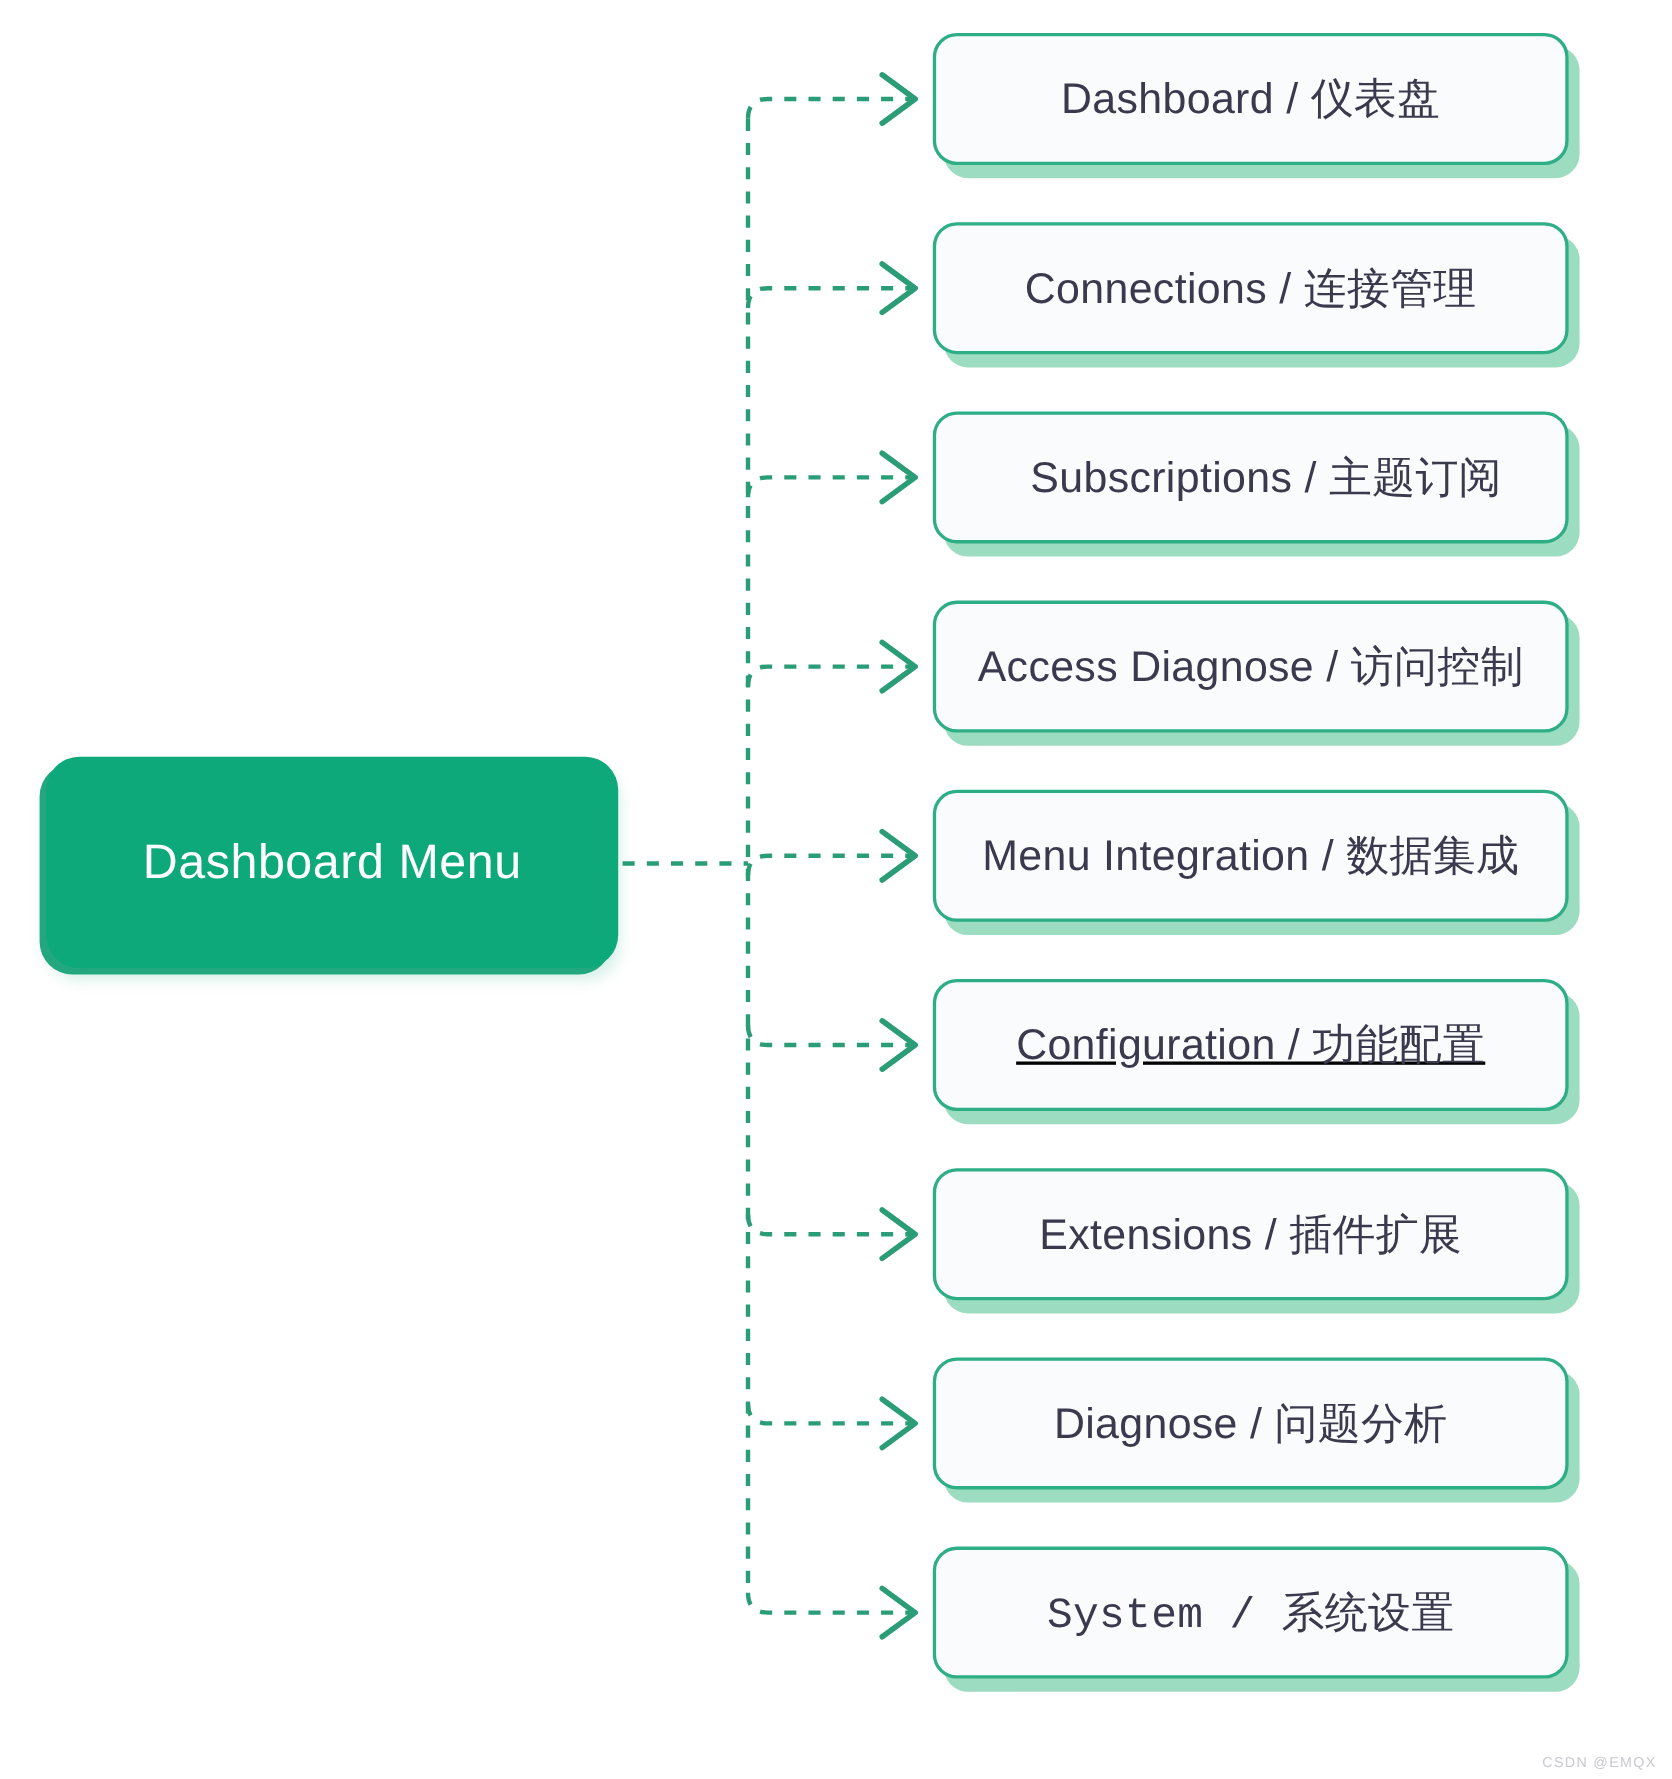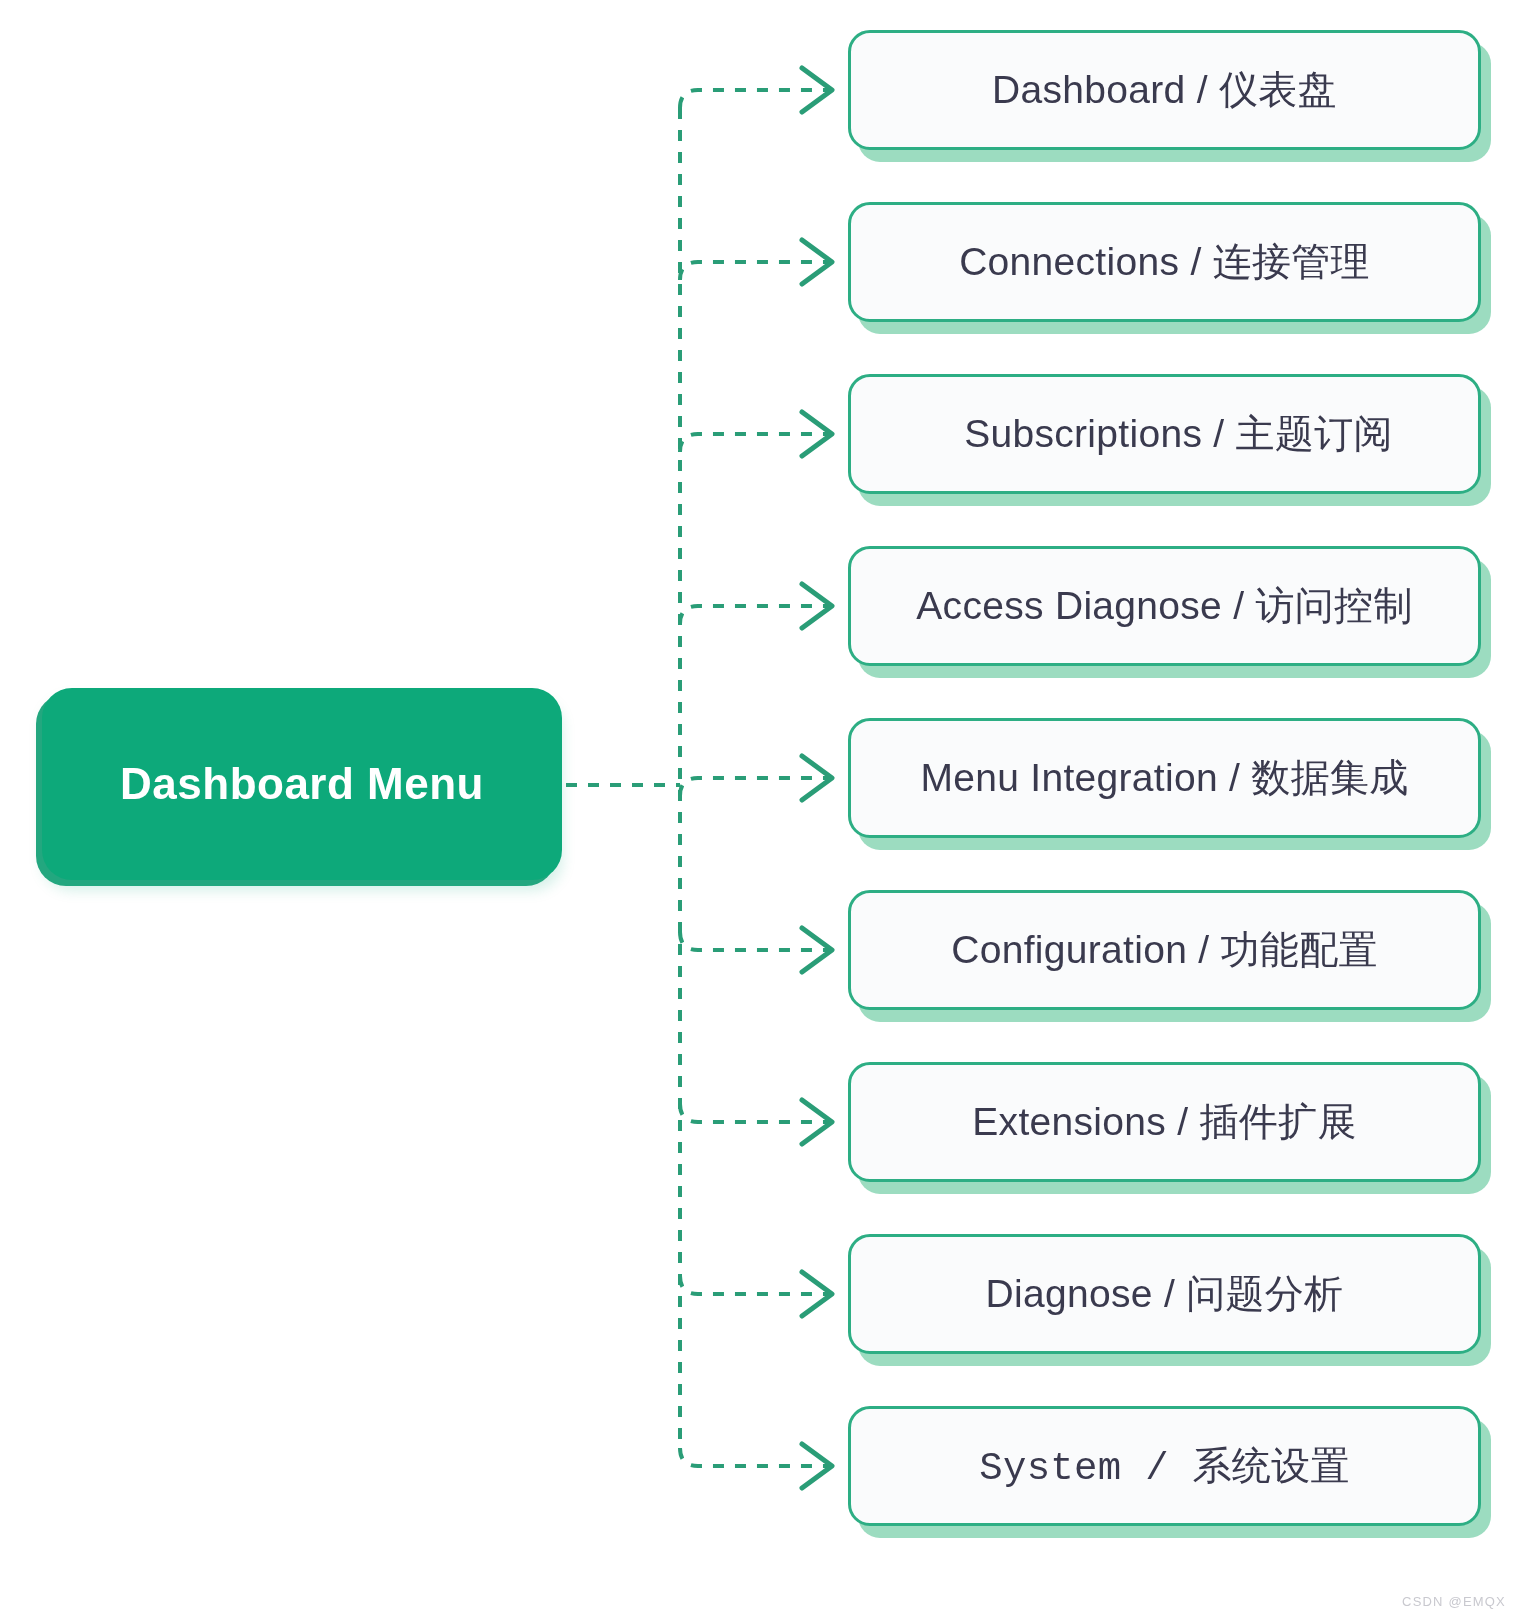--- a/index.html
+++ b/index.html
@@ -40,29 +40,29 @@
     box-shadow: -6px 6px 0 0 #23a77f, 0 10px 14px rgba(13,169,122,0.18);
     display: flex;
     align-items: center;
     justify-content: center;
     box-sizing: border-box;
   }
   .root-label {
     color: #ffffff;
     font-size: 44px;
     letter-spacing: 0.5px;
-    font-weight: 700;
+    font-weight: 400;
     white-space: nowrap;
   }
 
   
   .menu-box {
     position: absolute;
     left: 848px;
-    width: 633px;
+    width: 578px;
     height: 120px;
     border: 3px solid #2DAE84;
     border-radius: 22px;
     background: #FAFBFC;
     box-shadow: 10px 12px 0 0 #9CDCC0;
     display: flex;
     align-items: center;
     justify-content: center;
     box-sizing: border-box;
   }
@@ -126,21 +126,21 @@
       </div>
       <div class="menu-box" style="top: 374px; padding-left: 28px;">
         <span class="menu-label">Subscriptions / 主题订阅</span>
       </div>
       <div class="menu-box" style="top: 546px;">
         <span class="menu-label">Access Diagnose / 访问控制</span>
       </div>
       <div class="menu-box" style="top: 718px;">
         <span class="menu-label">Menu Integration / 数据集成</span>
       </div>
-      <div class="menu-box" style="top: 890px;">
+      <div class="menu-box" style="top: 890px; text-decoration: underline;">
         <span class="menu-label">Configuration / 功能配置</span>
       </div>
       <div class="menu-box" style="top: 1062px;">
         <span class="menu-label">Extensions / 插件扩展</span>
       </div>
       <div class="menu-box" style="top: 1234px;">
         <span class="menu-label">Diagnose / 问题分析</span>
       </div>
       <div class="menu-box" style="top: 1406px; font-family: Liberation Mono, monospace;">
         <span class="menu-label">System / 系统设置</span>

